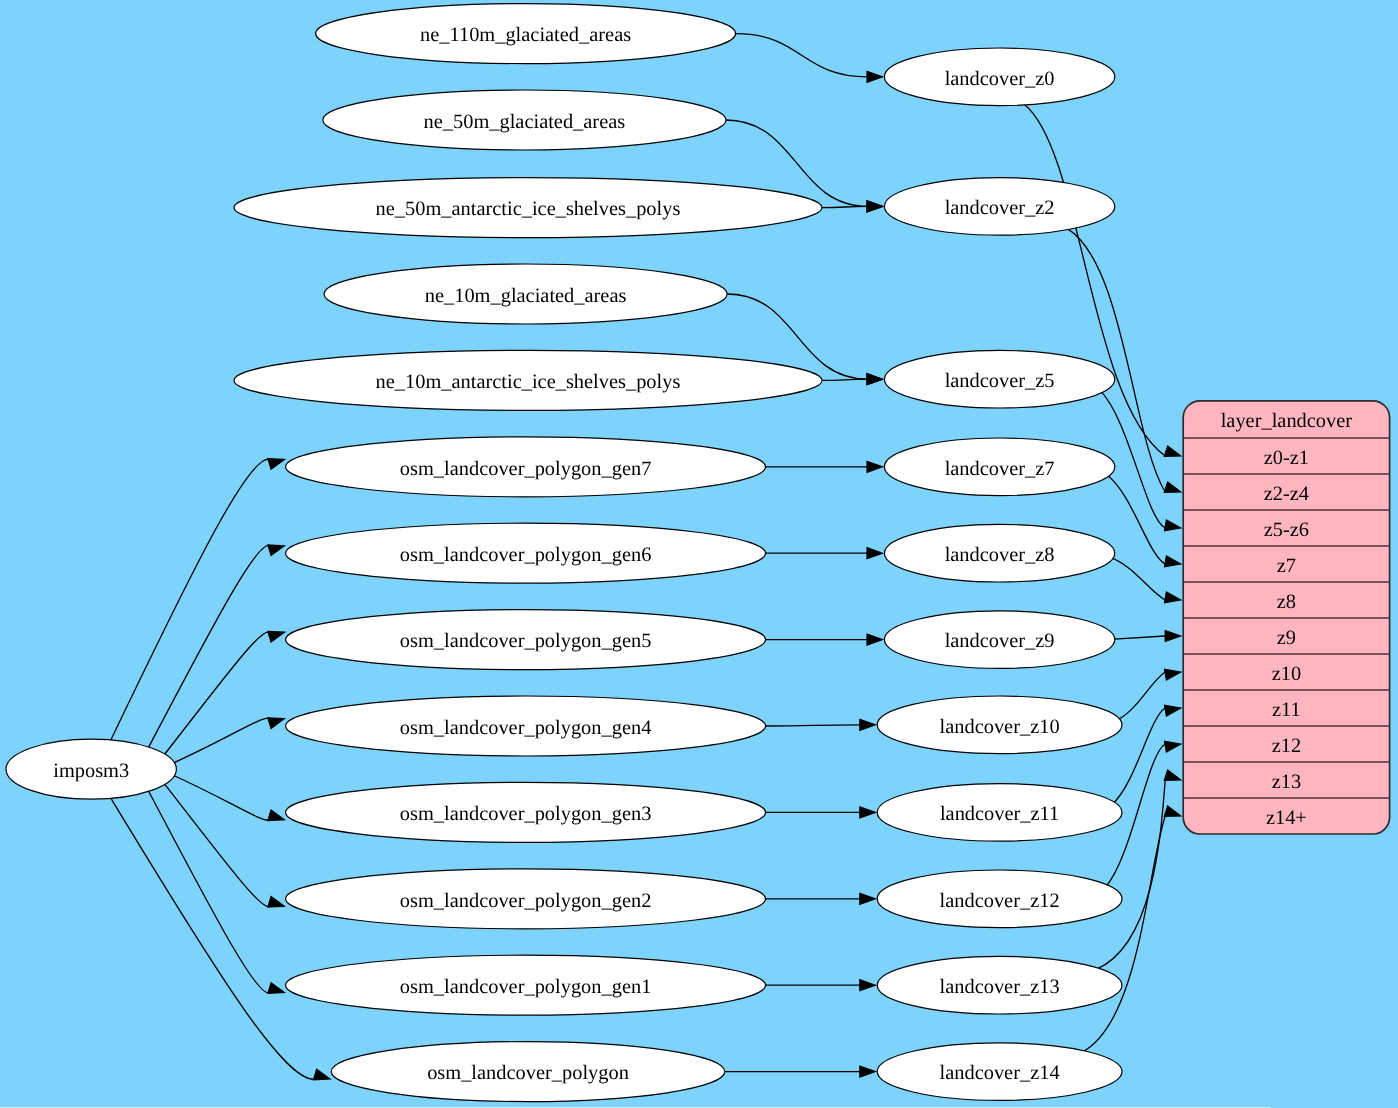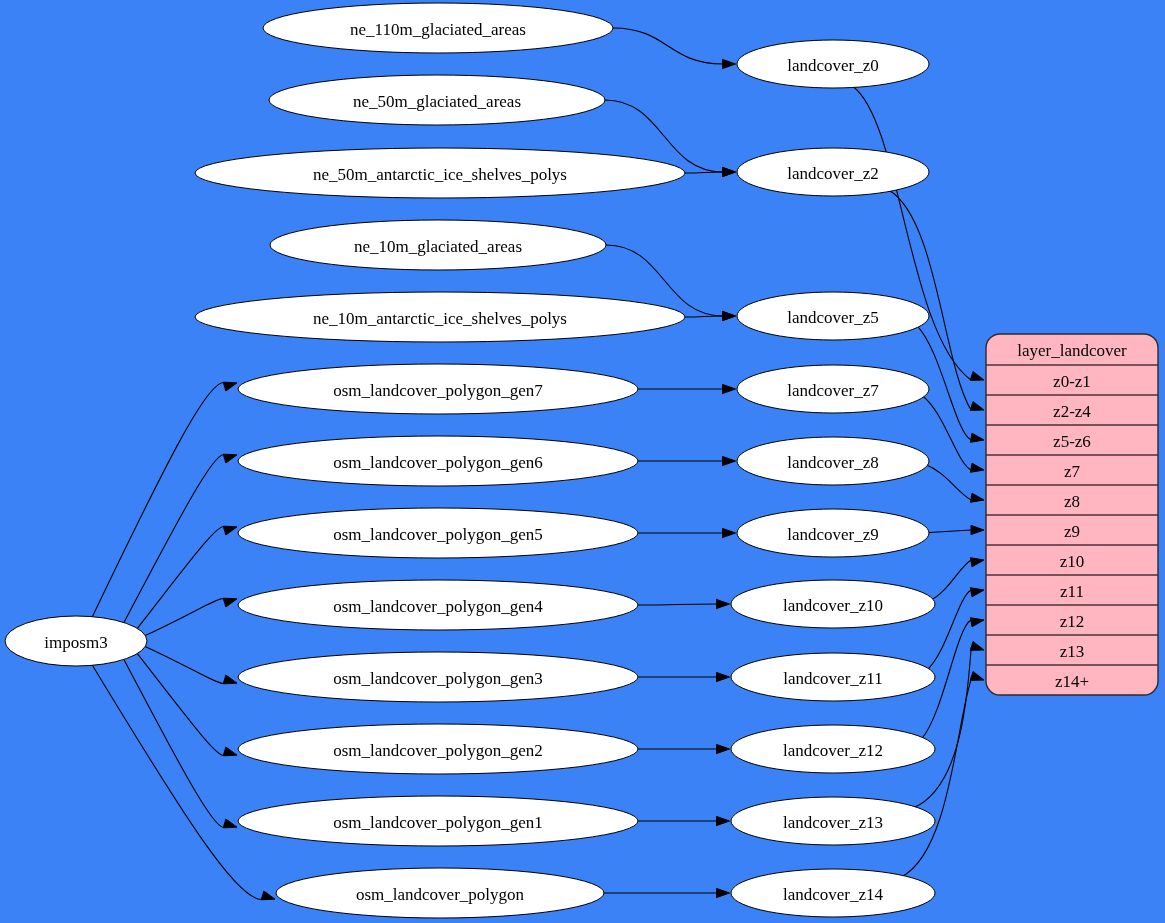--- a/index.html
+++ b/index.html
@@ -4,21 +4,21 @@
 <style>
   html, body {
     margin: 0;
     padding: 0;
     background: #ffffff;
   }
   #diagram-root {
     position: relative;
     width: 1165px;
     height: 923px;
-    background: #3b82f6;
+    background: #7dd3fc;
     font-family: "Liberation Serif", "DejaVu Serif", serif;
     overflow: hidden;
   }
   svg#graph {
     display: block;
     width: 1165px;
     height: 923px;
   }
   .node-ellipse {
     fill: #ffffff;

